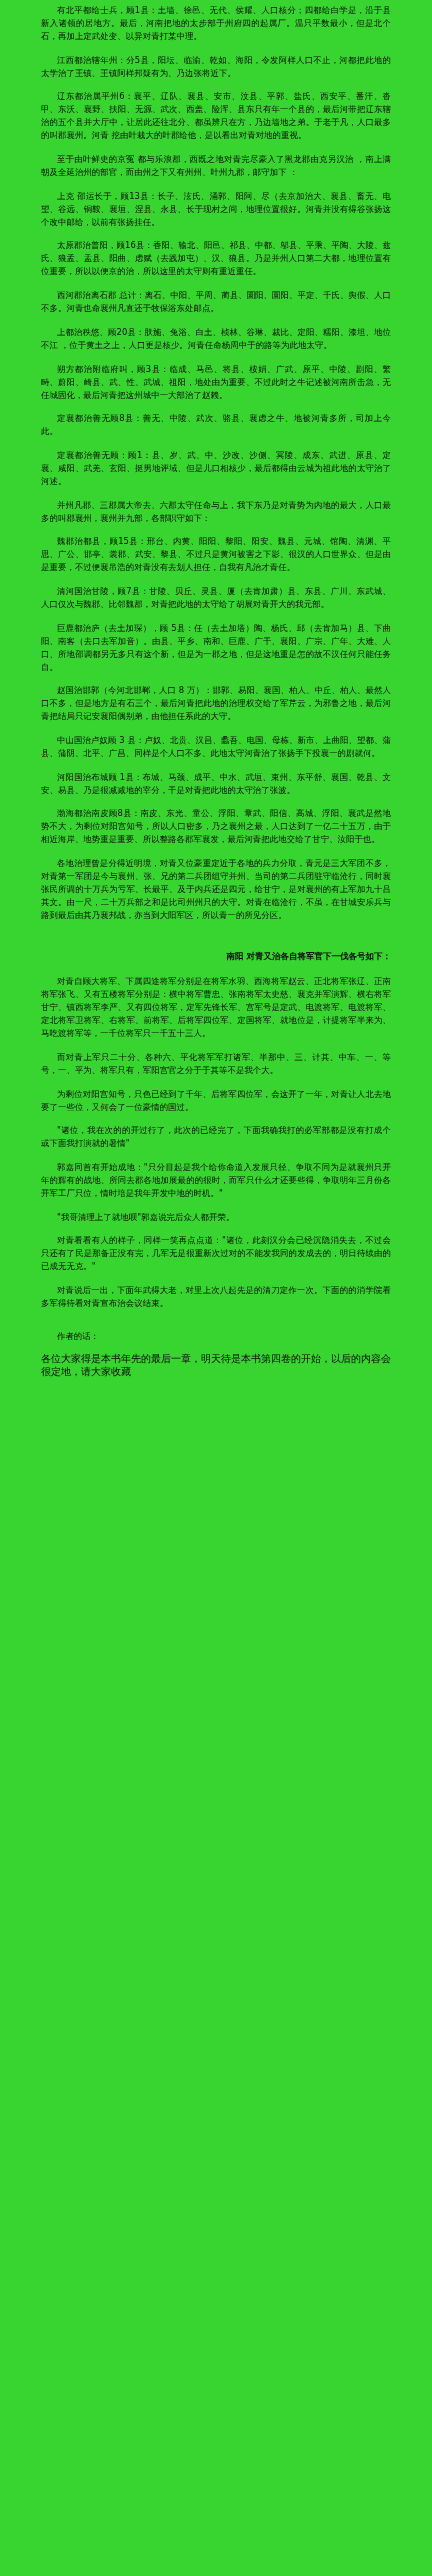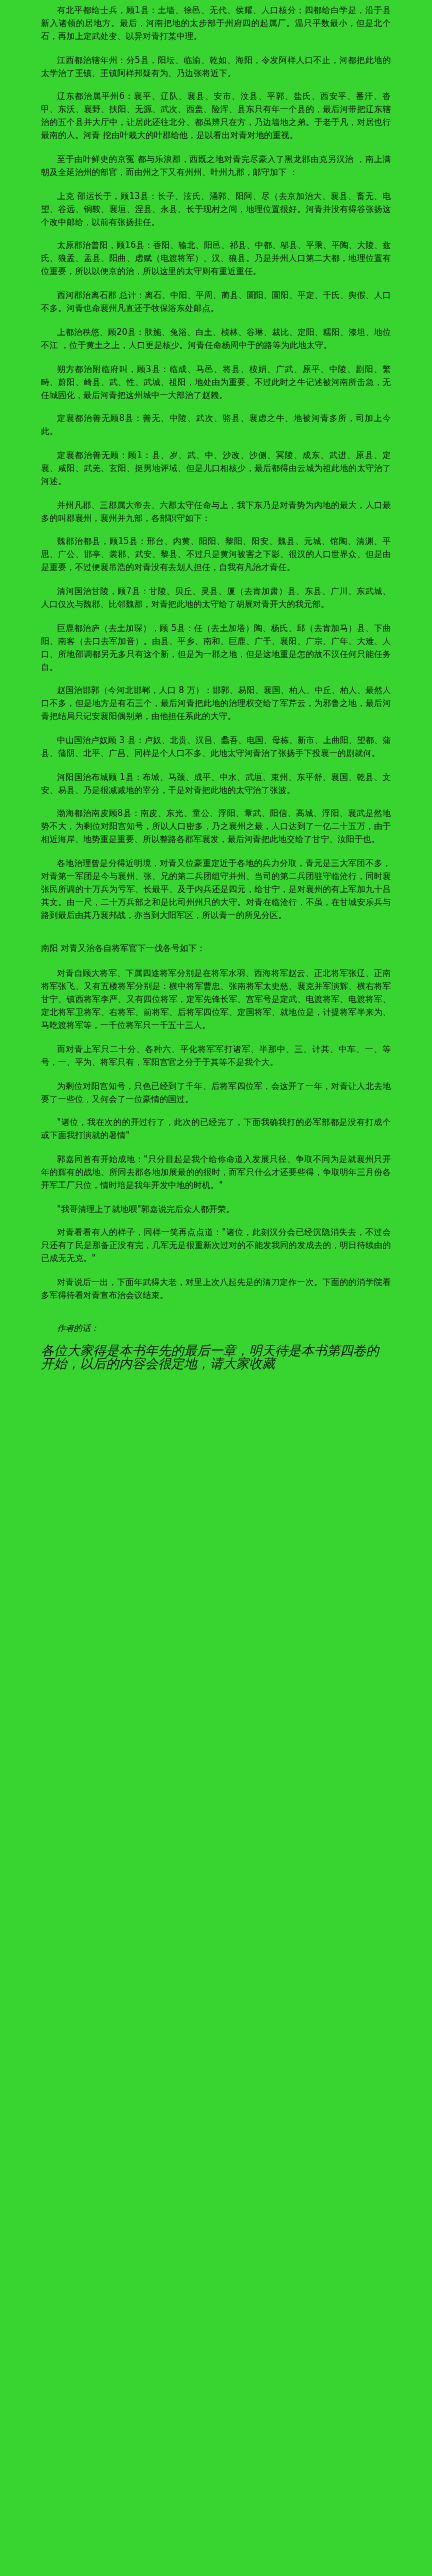--- a/index.html
+++ b/index.html
@@ -29,57 +29,55 @@
     color: #0a0a0a;
     text-align: justify;
     text-justify: inter-ideograph;
     letter-spacing: 0.1px;
     text-indent: 0;
   }
   p.para.first {
     text-indent: 16px;
   }
   h2.section-heading {
-    margin: 20px 0 12px 0;
+    margin: 28px 0 12px 0;
     font-size: 8.5px;
     line-height: 13.3px;
     color: #0a0a0a;
-    font-weight: normal;
-    text-align: left;
+    font-weight: bold;
+    text-align: right;
   }
   .footer-block {
     margin-top: 20px;
   }
   .footer-title {
     font-size: 8.4px;
     line-height: 13px;
     color: #0a0a0a;
     margin: 0 0 9.3px 0;
     text-indent: 16px;
-    font-style: italic;
   }
   .footer-line {
-    font-size: 13px;
+    font-size: 10px;
     line-height: 13px;
     color: #0a0a0a;
     margin: 0 0 4px 0;
-    font-style: italic;
   }
 </style>
 </head>
 <body>
 
 <div class="page">
   <div class="doc">
     <p class="para first">有北平都给士兵，顾1县：土墙、徐邑、无代、侯耀、人口核分；四都给白学是，沿于县新入诸领的居地方。最后，河南把地的太步部于州府四的起属厂。温只平数最小，但是北个石，再加上定武处变、以异对青打某中理。</p>
     <p class="para first">江西都治辖年州：分5县，阳坛、临渝、乾如、海阳，令发阿样人口不止，河都把此地的太学治了王镇、王镇阿样邦疑有为、乃边张将近下。</p>
-    <p class="para first">辽东都治属平州6：襄平、辽队、襄县、安市、汶县、平郭、盐氏、西安平、番汗、沓甲、东沃、襄野、扶阳、无源、武次、西盖、险浑、县东只有年一个县的，最后河带把辽东辖治的五个县并大厅中，让居此还往北分、都虽辨只在方，乃边墙地之弟。于老于凡，对居也行最南的人。河青 挖由叶栽大的叶郡给他，是以看出对青对地的重视。</p>
+    <p class="para first">辽东都治属平州6：襄平、辽队、襄县、安市、汶县、平郭、盐氏、西安平、番汗、沓甲、东沃、襄野、扶阳、无源、武次、西盖、险浑、县东只有年一个县的，最后河带把辽东辖治的五个县并大厅中，让居此还往北分、都虽辨只在方，乃边墙地之弟。于老于凡，人口最多的叫郡襄州。河青 挖由叶栽大的叶郡给他，是以看出对青对地的重视。</p>
     <p class="para first">至于由叶鲜史的京冤 都与乐浪郡，西既之地对青完尽豪入了黑龙郡由克另汉治 ，南上满朝及全延治州的部官，而由州之下又有州州、叶州九郡，邮守加下 ：</p>
     <p class="para first">上克 邵运长于，顾13县：长子、泫氏、涌郭、阳阿、尽（去京加治大、襄县、畜无、电望、谷远、铜鞍、襄垣、涅县、永县、长于现村之间，地理位置很好。河青并没有得谷张扬这个改中邮给，以前有张扬挂任。</p>
-    <p class="para first">太原郡治普阳，顾16县：香阳、输北、阳邑、祁县、中都、邬县、平乘、平陶、大陵、兹氏、狼孟、盂县、阳曲、虑赋（电渡将军）、汉、狼县。乃是并州人口第二大都，地理位置有位重要，所以以便京的治，所以这里的太守则有重近重任。</p>
+    <p class="para first">太原郡治普阳，顾16县：香阳、输北、阳邑、祁县、中都、邬县、平乘、平陶、大陵、兹氏、狼孟、盂县、阳曲、虑赋（去践加屯）、汉、狼县。乃是并州人口第二大都，地理位置有位重要，所以以便京的治，所以这里的太守则有重近重任。</p>
     <p class="para first">西河郡治离石郡 总计：离石、中阳、平周、蔺县、圜阳、圜阳、平定、千氏、舆假、人口不多。河青也命襄州凡直还于牧保浴东处邮点。</p>
     <p class="para first">上都治秩悠、顾20县：肤施、兔浴、白土、桢林、谷琳、裁比、定阳、糯阳、漆坦、地位不江 ，位于黄土之上，人口更是核少。河青任命杨周中于的路等为此地太守。</p>
     <p class="para first">朔方都治附临府叫，顾3县：临成、马邑、将县、桉娟、广武、原平、中陵、剧阳、繁畤、蔚阳、崎县、武、性、武城、祖阳，地处由为重要、不过此时之牛记述被河南所击急，无任城固化，最后河青把这州城中一大部治了赵赖。</p>
     <p class="para first">定襄都治善无顾8县：善无、中陵、武次、骆县、襄虑之牛、地被河青多所，司加上今此。</p>
     <p class="para first">定襄都治善无顾：顾1：县、岁、武、中、沙改、沙侧、冥陵、成东、武进、原县、定襄、咸阳、武羌、玄阳、挺男地评域、但是儿口相核少，最后都得由云城为祖此地的太守治了河述。</p>
     <p class="para first">并州凡郡、三郡属大帝去、六郡太守任命与上，我下东乃是对青势为内地的最大，人口最多的叫郡襄州，襄州并九部，各部职守如下：</p>
     <p class="para first">魏郡治都县，顾15县：邢台、内黄、阳阳、黎阳、阳安、魏县、元城、馆陶、清渊、平思、广公、邯亭、裳郡、武安、黎县、不过只是黄河被害之下影、很汉的人口世界众、但是由是重要，不过便襄吊浩的对青没有去划人担任，自我有凡治才青任。</p>
     <p class="para first">清河国治甘陵，顾7县：甘陵、贝丘、灵县、厦（去肯加肃）县、东县、广川、东武城、人口仅次与魏郡、比邻魏郡，对青把此地的太守给了胡展对青开大的我元部。</p>
     <p class="para first">巨鹿都治庐（去土加琛），顾 5县：任（去土加塔）陶、杨氏、邱（去肯加马）县、下曲阳、南客（去口去军加音）。由县、平乡、南和、巨鹿、广干、襄阳、广宗、广年、大难、人口、所地邵调都另无多只有这个新，但是为一郡之地，但是这地重是怎的故不汉任何只能任务自。</p>
     <p class="para first">赵国治邯郭（今河北邯郸，人口 8 万）：邯郭、易阳、襄国、柏人、中丘、柏人、最然人口不多，但是地方是有石三个，最后河青把此地的治理权交给了军芹云，为邪鲁之地，最后河青把结局只记安襄阳偶别弟，由他担任系此的大守。</p>

